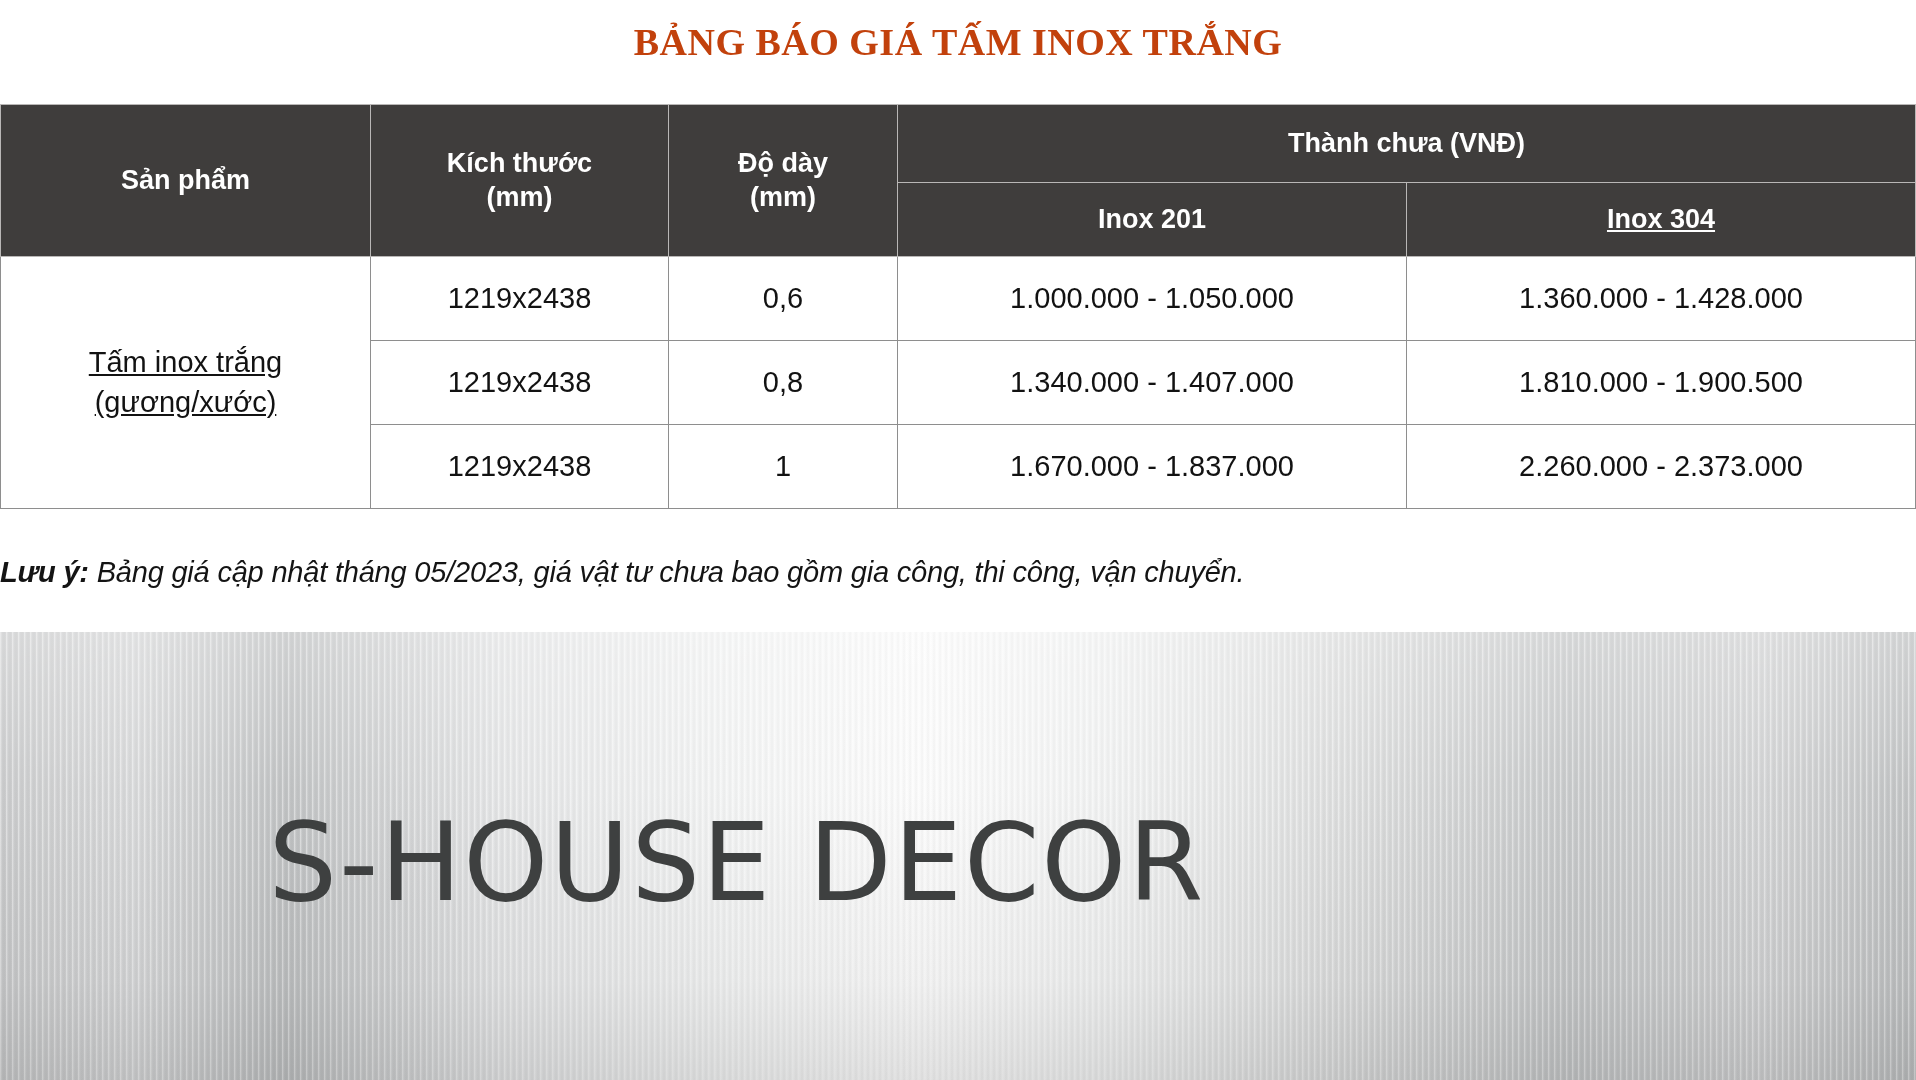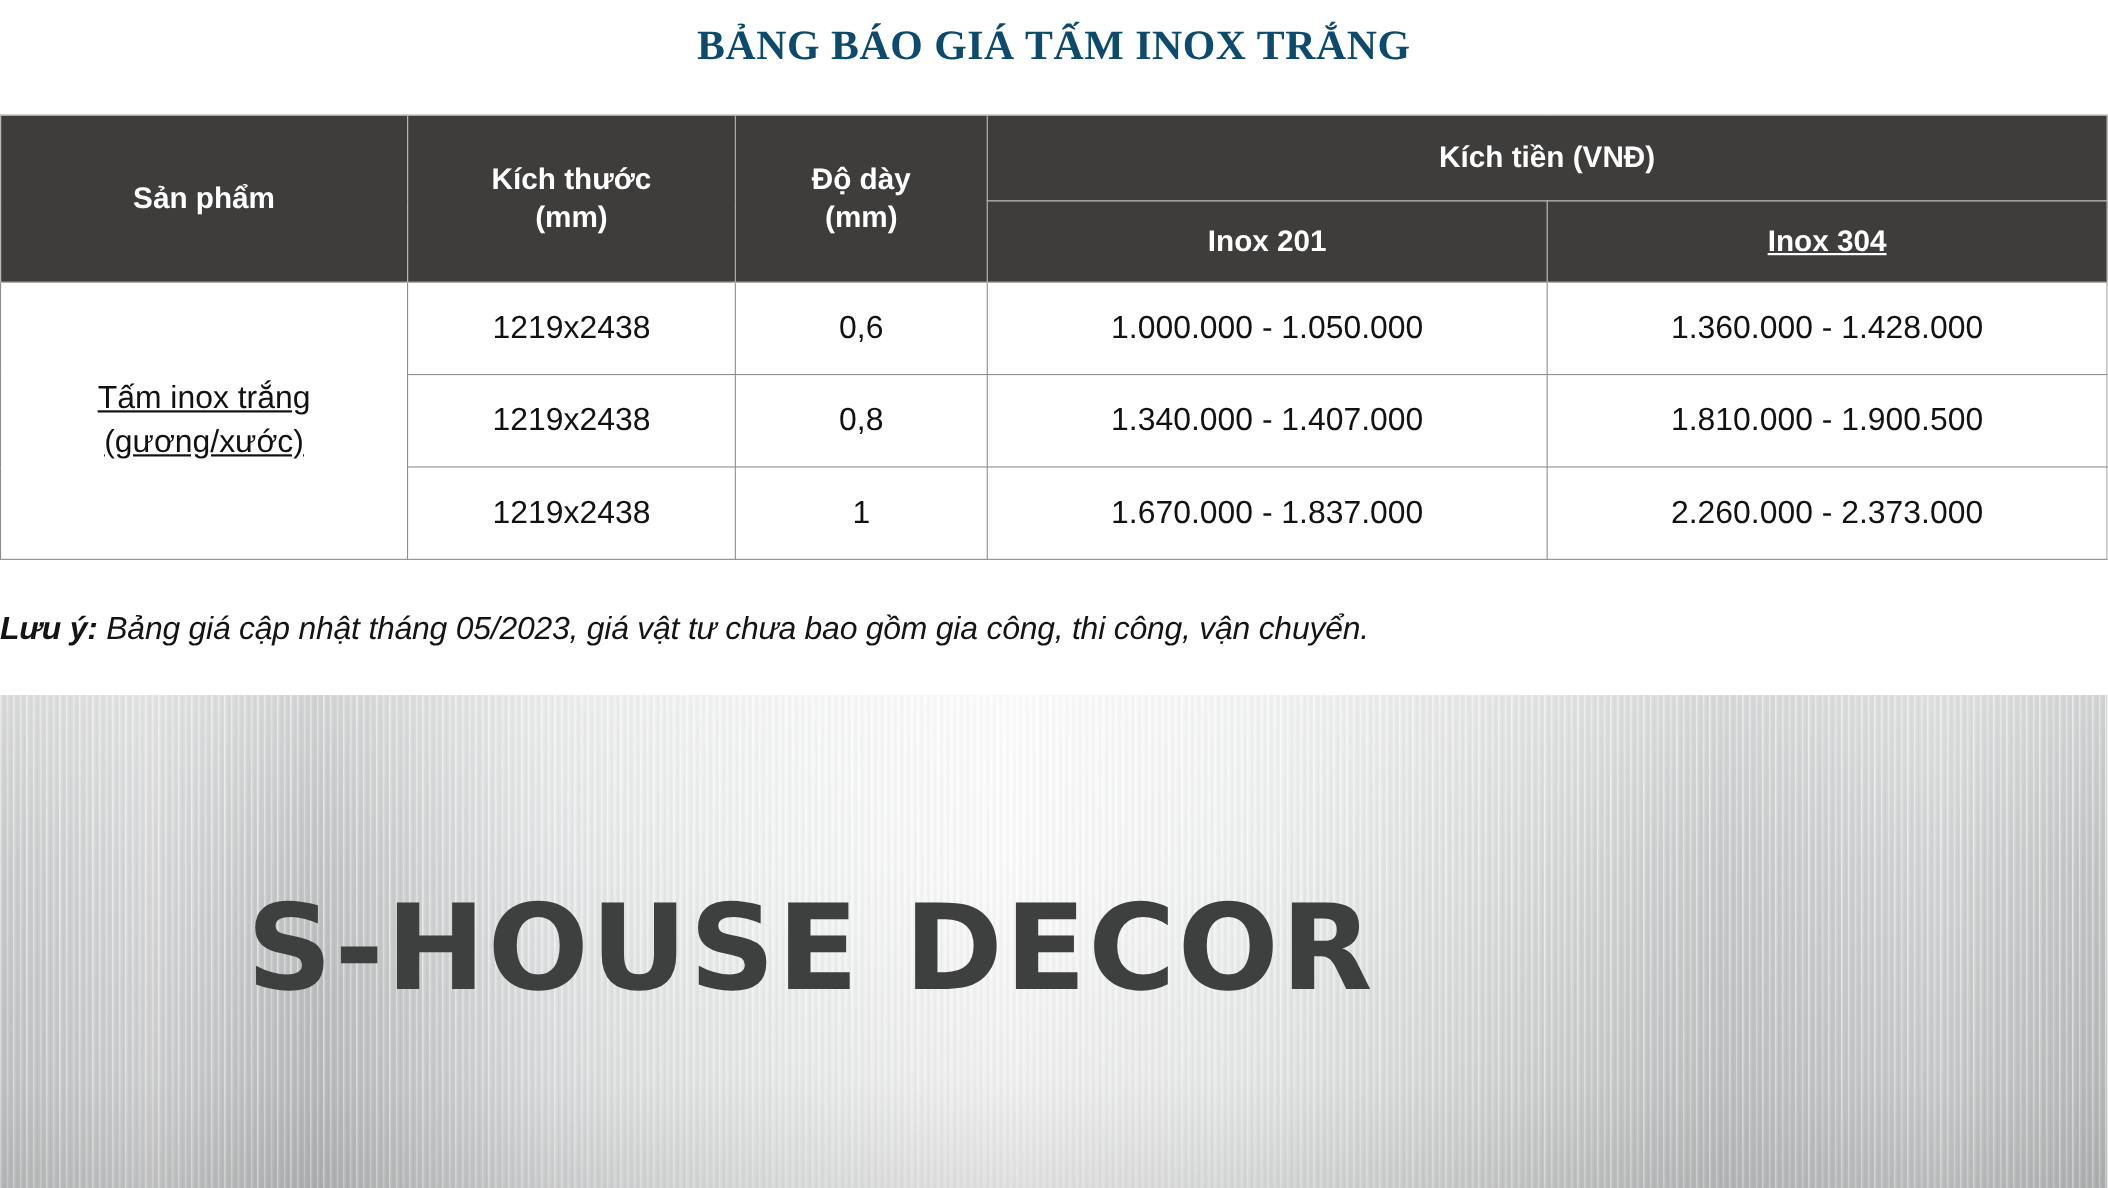--- a/index.html
+++ b/index.html
@@ -27,21 +27,21 @@
     height: 632px;
     background: #ffffff;
   }
 
   .doc-title {
     text-align: center;
     font-family: "Liberation Serif", "DejaVu Serif", serif;
     font-weight: bold;
     font-size: 38px;
     letter-spacing: 0.5px;
-    color: #0c4a6e;
+    color: #c2410c;
     padding-top: 22px;
     line-height: 1.1;
     white-space: nowrap;
   }
 
   
   .table-wrap {
     position: absolute;
     left: 0;
     top: 104px;
@@ -151,21 +151,21 @@
     pointer-events: none;
   }
 
   .brand {
     position: absolute;
     left: 0;
     top: 168px;
     width: 1460px;
     text-align: center;
     font-size: 108px;
-    font-weight: 700;
+    font-weight: 400;
     letter-spacing: 2px;
     color: #3e4040;
     font-family: "DejaVu Sans", "Liberation Sans", sans-serif;
     z-index: 2;
     white-space: nowrap;
     padding-left: 14px;
   }
 </style>
 </head>
 <body>
@@ -182,21 +182,21 @@
           <tr>
             <th class="h-product" rowspan="2">Sản phẩm</th>
             <th class="h-size" rowspan="2">
               <span class="hdr-line">Kích thước</span>
               <span class="hdr-line">(mm)</span>
             </th>
             <th class="h-thick" rowspan="2">
               <span class="hdr-line">Độ dày</span>
               <span class="hdr-line">(mm)</span>
             </th>
-            <th class="h-total" colspan="2">Kích tiền (VNĐ)</th>
+            <th class="h-total" colspan="2">Thành chưa (VNĐ)</th>
           </tr>
           <tr>
             <th class="h-201">Inox 201</th>
             <th class="h-304">Inox 304</th>
           </tr>
         </thead>
         <tbody>
           <tr>
             <td class="cell-product" rowspan="3">
               <span class="hdr-line">Tấm inox trắng</span>

